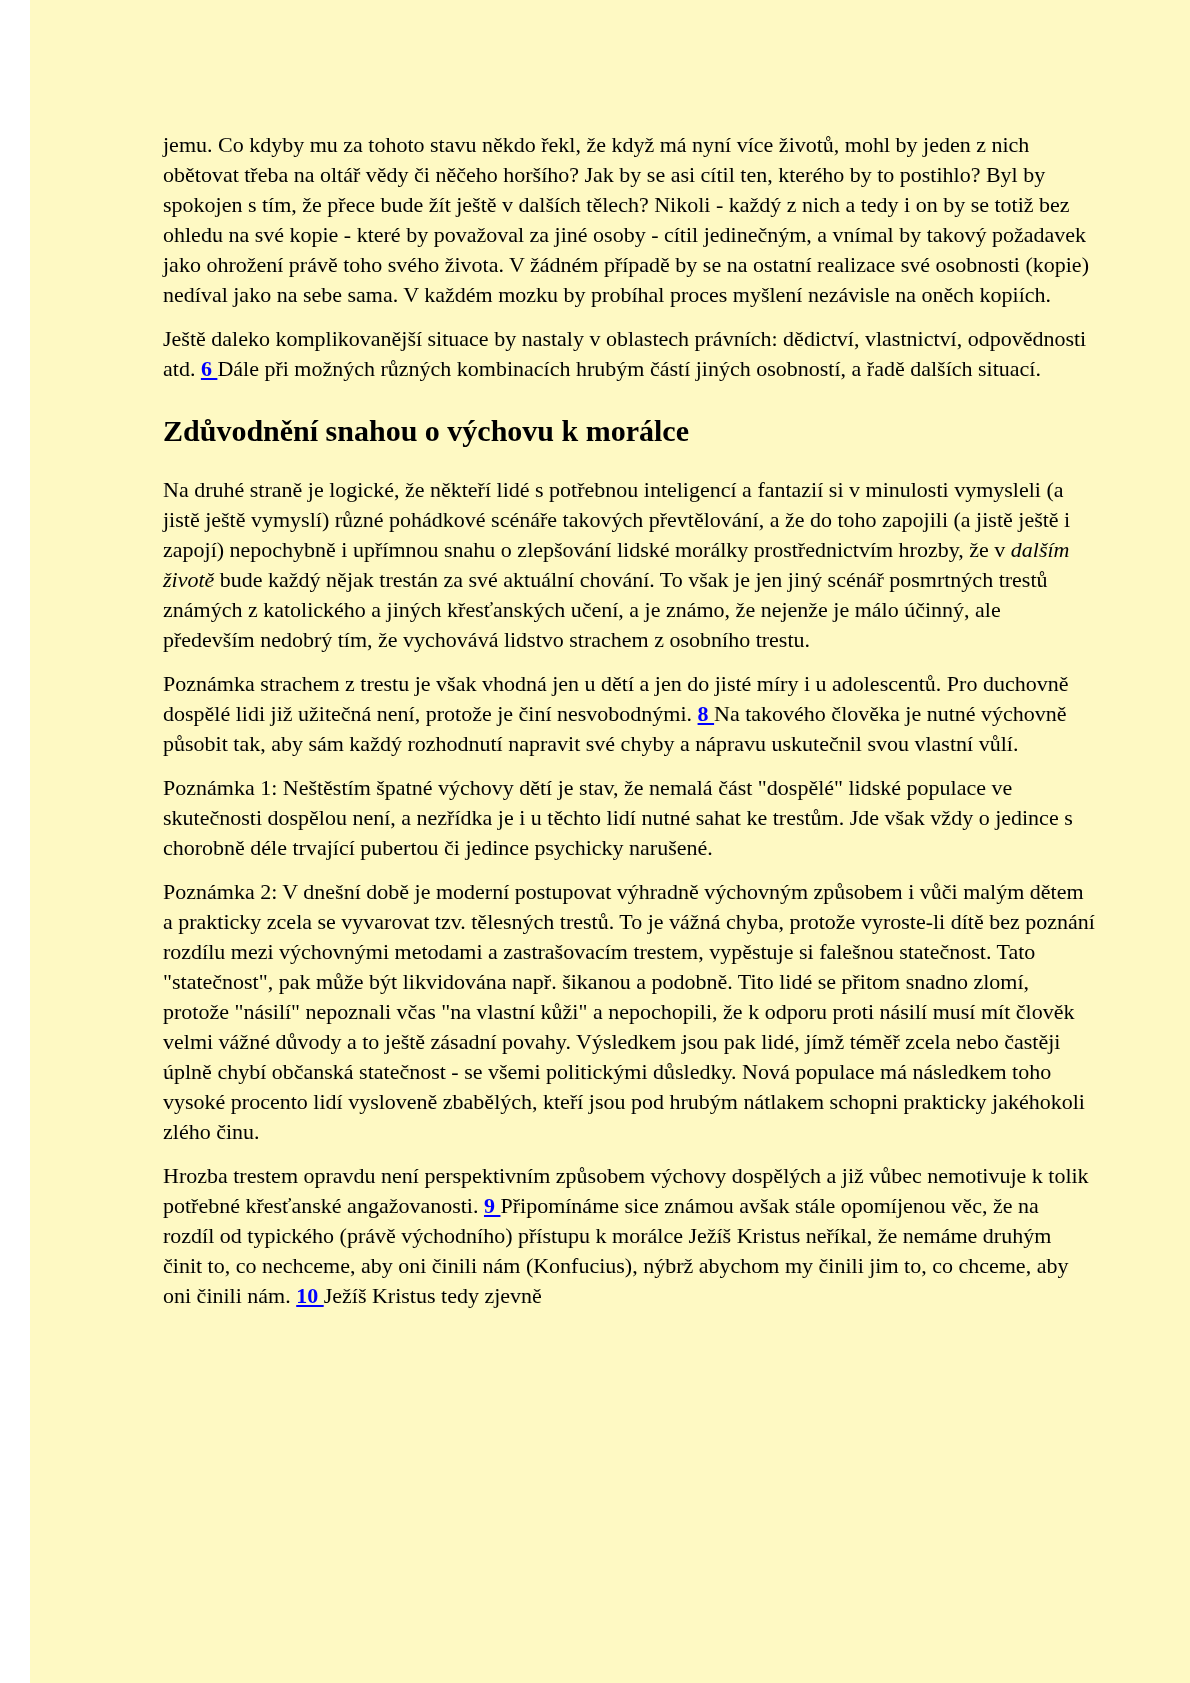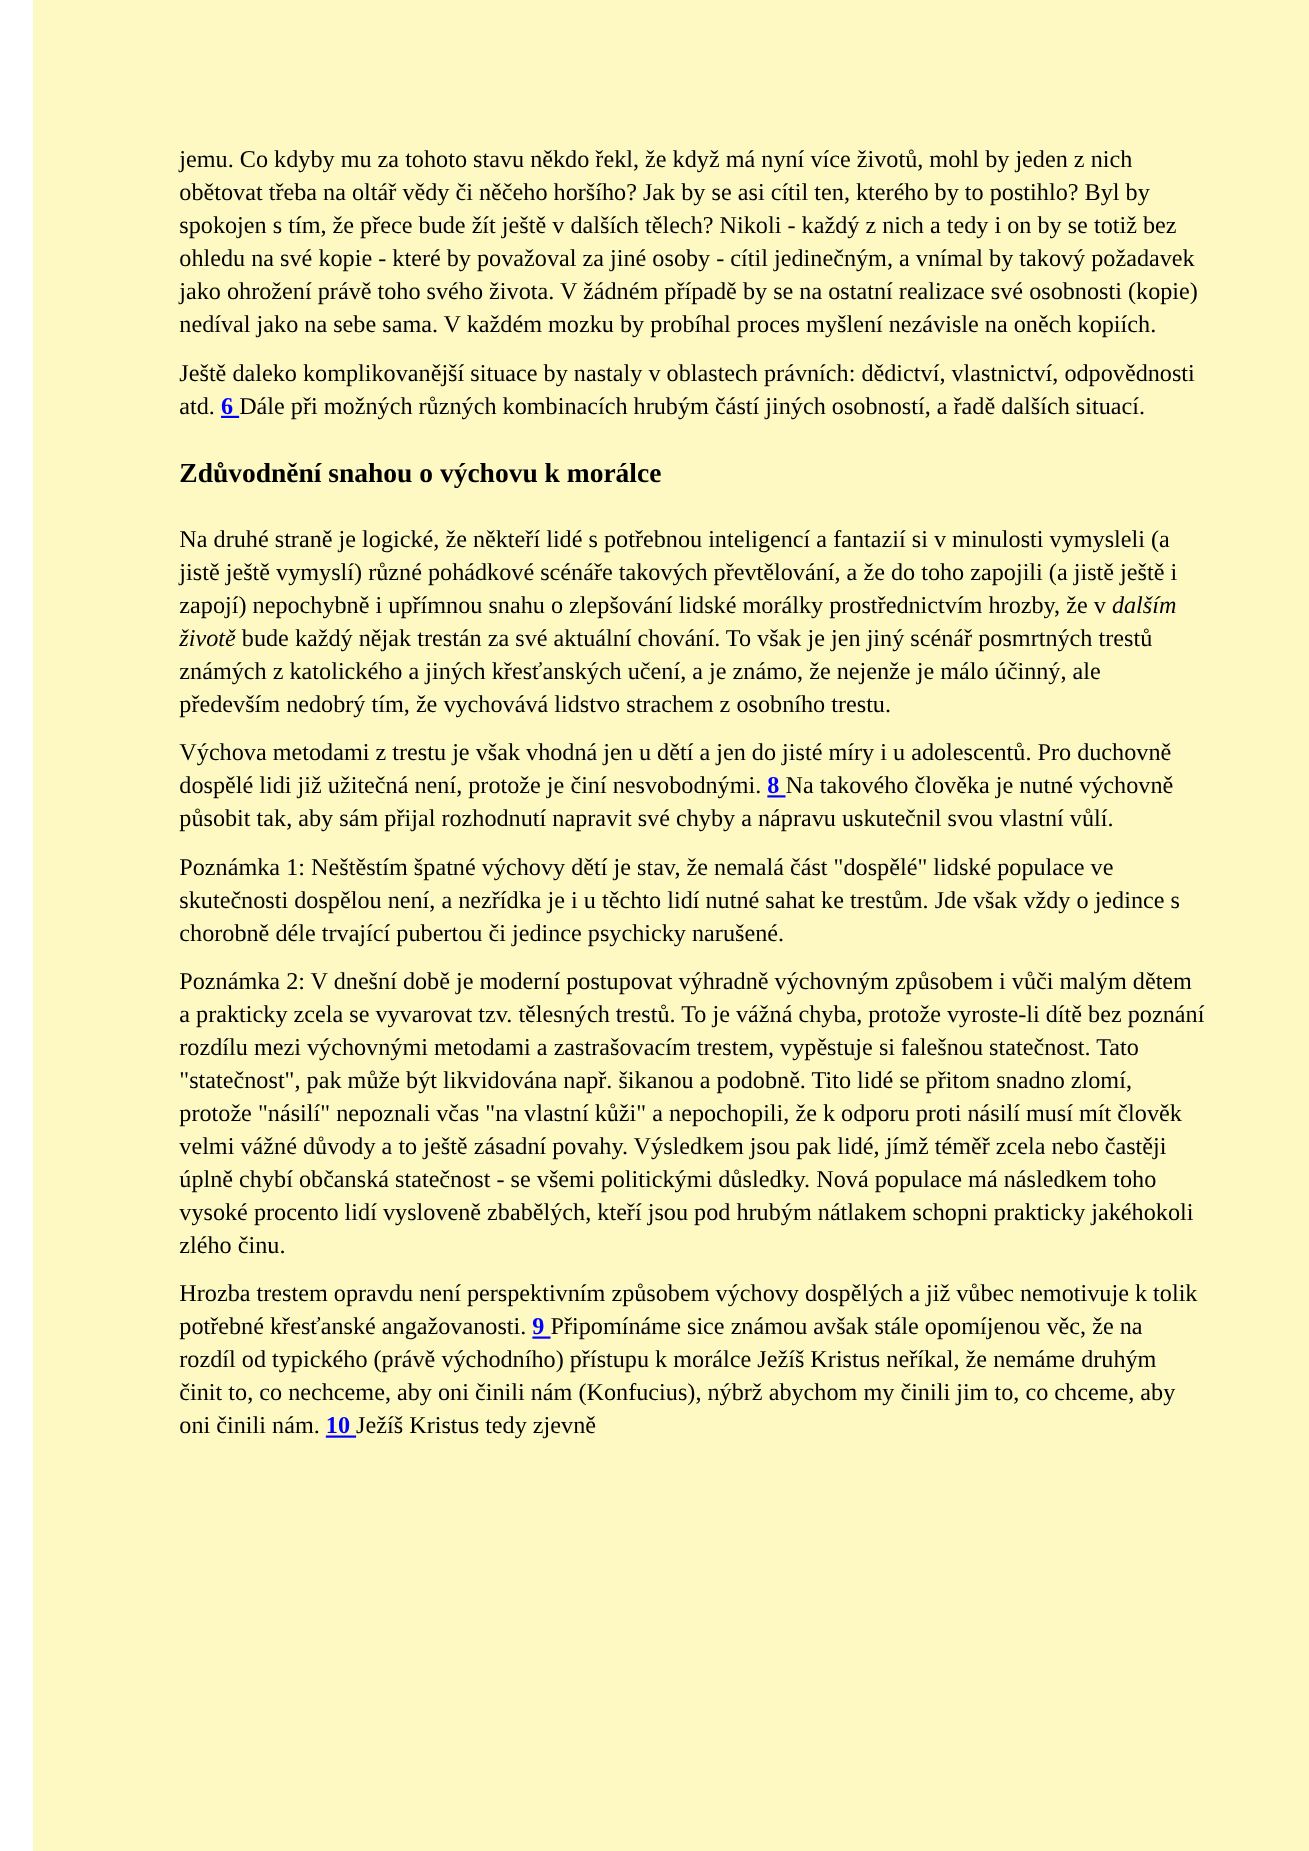--- a/index.html
+++ b/index.html
@@ -13,21 +13,21 @@
     font-family:"Liberation Serif","DejaVu Serif",serif;
     font-size:22px;
     line-height:30px;
     color:#000000;
     overflow:hidden;
     margin-left:30px;
   }
   p{margin:0 0 14px 0;padding:0;text-align:left;}
   h1{
     font-family:"Liberation Serif","DejaVu Serif",serif;
-    font-size:25px;
+    font-size:30px;
     line-height:42px;
     font-weight:bold;
     margin:26px 0 23px 0;
     padding:0;
   }
   a.fn{
     color:#0000FF;
     font-weight:bold;
     text-decoration:underline;
     cursor:pointer;
@@ -41,21 +41,21 @@
 
   <p><span>jemu. Co kdyby mu za tohoto stavu někdo řekl, že když má nyní více životů, mohl by jeden z nich obětovat třeba na oltář vědy či něčeho horšího? Jak by se asi cítil ten, kterého by to postihlo? Byl by spokojen s tím, že přece bude žít ještě v dalších tělech? Nikoli - každý z nich a tedy i on by se totiž bez ohledu na své kopie - které by považoval za jiné osoby - cítil jedinečným, a vnímal by takový požadavek jako ohrožení právě toho svého života. V žádném případě by se na ostatní realizace své osobnosti (kopie) nedíval jako na sebe sama. V každém mozku by probíhal proces myšlení nezávisle na oněch kopiích.</span></p>
 
   <p><span>Ještě daleko komplikovanější situace by nastaly v oblastech právních: dědictví, vlastnictví, odpovědnosti atd. </span><a class="fn">6 </a><span>Dále při možných různých kombinacích hrubým částí jiných osobností, a řadě dalších situací.</span></p>
 
 
   <h1>Zdůvodnění snahou o výchovu k morálce</h1>
 
   <p><span>Na druhé straně je logické, že někteří lidé s potřebnou inteligencí a fantazií si v minulosti vymysleli (a jistě ještě vymyslí) různé pohádkové scénáře takových převtělování, a že do toho zapojili (a jistě ještě i zapojí) nepochybně i upřímnou snahu o zlepšování lidské morálky prostřednictvím hrozby, že v </span><em>dalším životě</em><span> bude každý nějak trestán za své aktuální chování. To však je jen jiný scénář posmrtných trestů známých z katolického a jiných křesťanských učení, a je známo, že nejenže je málo účinný, ale především nedobrý tím, že vychovává lidstvo strachem z osobního trestu.</span></p>
 
-  <p><span>Výchova metodami z trestu je však vhodná jen u dětí a jen do jisté míry i u adolescentů. Pro duchovně dospělé lidi již užitečná není, protože je činí nesvobodnými. </span><a class="fn">8 </a><span>Na takového člověka je nutné výchovně působit tak, aby sám přijal rozhodnutí napravit své chyby a nápravu uskutečnil svou vlastní vůlí.</span></p>
+  <p><span>Poznámka strachem z trestu je však vhodná jen u dětí a jen do jisté míry i u adolescentů. Pro duchovně dospělé lidi již užitečná není, protože je činí nesvobodnými. </span><a class="fn">8 </a><span>Na takového člověka je nutné výchovně působit tak, aby sám každý rozhodnutí napravit své chyby a nápravu uskutečnil svou vlastní vůlí.</span></p>
 
   <p><span>Poznámka 1: Neštěstím špatné výchovy dětí je stav, že nemalá část "dospělé" lidské populace ve skutečnosti dospělou není, a nezřídka je i u těchto lidí nutné sahat ke trestům. Jde však vždy o jedince s chorobně déle trvající pubertou či jedince psychicky narušené.</span></p>
 
   <p><span>Poznámka 2: V dnešní době je moderní postupovat výhradně výchovným způsobem i vůči malým dětem a prakticky zcela se vyvarovat tzv. tělesných trestů. To je vážná chyba, protože vyroste-li dítě bez poznání rozdílu mezi výchovnými metodami a zastrašovacím trestem, vypěstuje si falešnou statečnost. Tato "statečnost", pak může být likvidována např. šikanou a podobně. Tito lidé se přitom snadno zlomí, protože "násilí" nepoznali včas "na vlastní kůži" a nepochopili, že k odporu proti násilí musí mít člověk velmi vážné důvody a to ještě zásadní povahy. Výsledkem jsou pak lidé, jímž téměř zcela nebo častěji úplně chybí občanská statečnost - se všemi politickými důsledky. Nová populace má následkem toho vysoké procento lidí vysloveně zbabělých, kteří jsou pod hrubým nátlakem schopni prakticky jakéhokoli zlého činu.</span></p>
 
   <p><span>Hrozba trestem opravdu není perspektivním způsobem výchovy dospělých a již vůbec nemotivuje k tolik potřebné křesťanské angažovanosti. </span><a class="fn">9 </a><span>Připomínáme sice známou avšak stále opomíjenou věc, že na rozdíl od typického (právě východního) přístupu k morálce Ježíš Kristus neříkal, že nemáme druhým činit to, co nechceme, aby oni činili nám (Konfucius), nýbrž abychom my činili jim to, co chceme, aby oni činili nám. </span><a class="fn">10 </a><span>Ježíš Kristus tedy zjevně</span></p>
 
 </div>
 
 </body></html>

